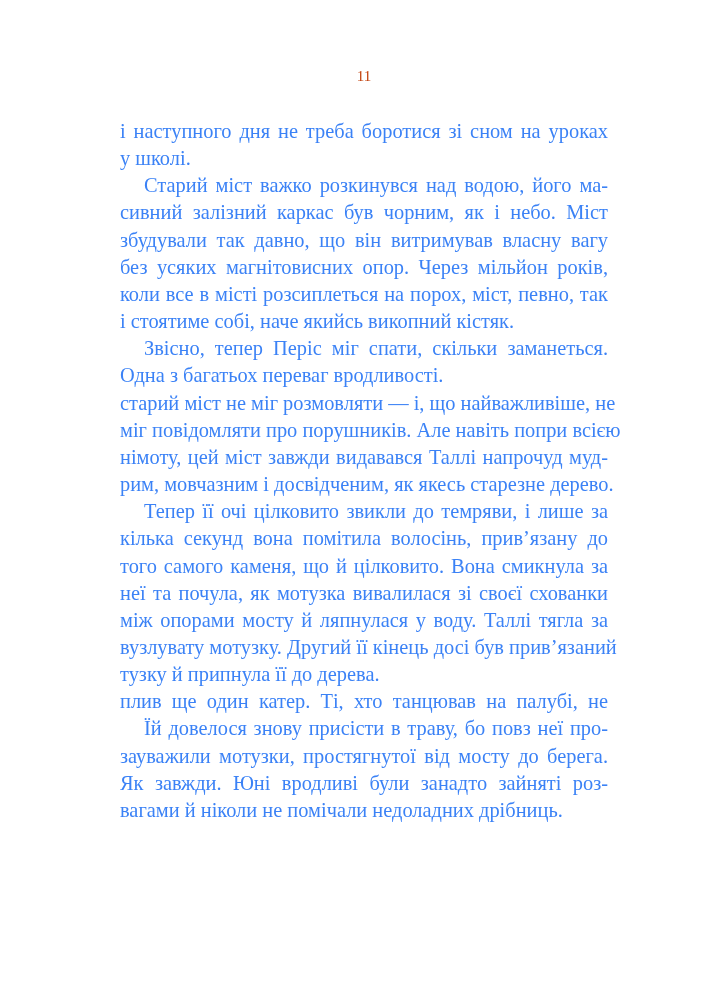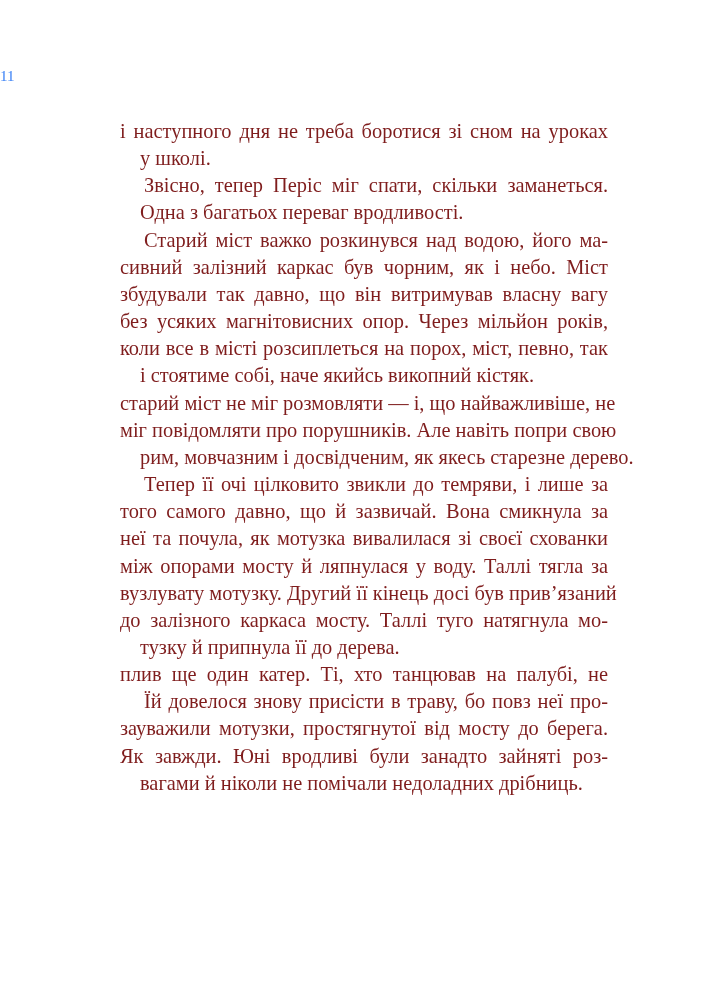--- a/index.html
+++ b/index.html
@@ -13,84 +13,84 @@
       position: relative;
       overflow: hidden;
       font-family: "DejaVu Serif", "Liberation Serif", serif;
       color: #2e2e2e;
     }
     .page-number {
       position: absolute;
       top: 68px;
       left: 0;
       width: 728px;
-      text-align: left;
+      text-align: center;
       font-size: 15px;
-      color: #3b82f6;
+      color: #c2410c;
       font-family: "Liberation Serif", serif;
     }
     .text-block {
       position: absolute;
       left: 120px;
       width: 488px;
       font-family: "Liberation Serif", serif;
       font-size: 20.4px;
       line-height: 27.15px;
-      color: #7f1d1d;
+      color: #3b82f6;
     }
     .block-1 { top: 118px; }
     .block-2 { top: 840px; }
     .line {
       display: block;
       white-space: nowrap;
       text-align-last: justify;
       text-align: justify;
     }
     .line.last {
       text-align-last: left;
-      margin-left: 20px;
     }
     .line.indent {
       padding-left: 24px;
     }
   </style>
 </head>
 <body>
 
 <div class="page-number">11</div>
 
 <div class="text-block block-1">
   <div>
     <span class="line">і наступного дня не треба боротися зі сном на уроках</span>
     <span class="line last">у школі.</span>
   </div>
   <div>
-    <span class="line indent">Звісно, тепер Періс міг спати, скільки заманеться.</span>
-    <span class="line last">Одна з багатьох переваг вродливості.</span>
-  </div>
-  <div>
     <span class="line indent">Старий міст важко розкинувся над водою, його ма-</span>
     <span class="line">сивний залізний каркас був чорним, як і небо. Міст</span>
     <span class="line">збудували так давно, що він витримував власну вагу</span>
     <span class="line">без усяких магнітовисних опор. Через мільйон років,</span>
     <span class="line">коли все в місті розсиплеться на порох, міст, певно, так</span>
     <span class="line last">і стоятиме собі, наче якийсь викопний кістяк.</span>
   </div>
   <div>
+    <span class="line indent">Звісно, тепер Періс міг спати, скільки заманеться.</span>
+    <span class="line last">Одна з багатьох переваг вродливості.</span>
+  </div>
+  <div>
     <span class="line">старий міст не міг розмовляти — і, що найважливіше, не</span>
-    <span class="line">міг повідомляти про порушників. Але навіть попри свою</span>
+    <span class="line">міг повідомляти про порушників. Але навіть попри всією</span>
+    <span class="line">німоту, цей міст завжди видавався Таллі напрочуд муд-</span>
     <span class="line last">рим, мовчазним і досвідченим, як якесь старезне дерево.</span>
   </div>
   <div>
     <span class="line indent">Тепер її очі цілковито звикли до темряви, і лише за</span>
-    <span class="line">того самого давно, що й зазвичай. Вона смикнула за</span>
+    <span class="line">кілька секунд вона помітила волосінь, прив’язану до</span>
+    <span class="line">того самого каменя, що й цілковито. Вона смикнула за</span>
     <span class="line">неї та почула, як мотузка вивалилася зі своєї схованки</span>
     <span class="line">між опорами мосту й ляпнулася у воду. Таллі тягла за</span>
     <span class="line">вузлувату мотузку. Другий її кінець досі був прив’язаний</span>
-    <span class="line">до залізного каркаса мосту. Таллі туго натягнула мо-</span>
     <span class="line last">тузку й припнула її до дерева.</span>
   </div>
   <div>
     <span class="line">плив ще один катер. Ті, хто танцював на палубі, не</span>
     <span class="line indent">Їй довелося знову присісти в траву, бо повз неї про-</span>
     <span class="line">зауважили мотузки, простягнутої від мосту до берега.</span>
     <span class="line">Як завжди. Юні вродливі були занадто зайняті роз-</span>
     <span class="line last">вагами й ніколи не помічали недоладних дрібниць.</span>
   </div>
 </div>

